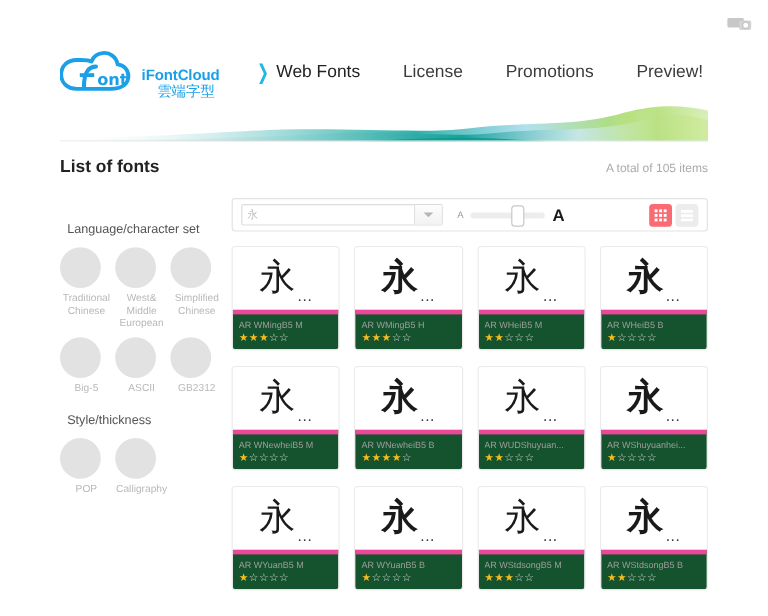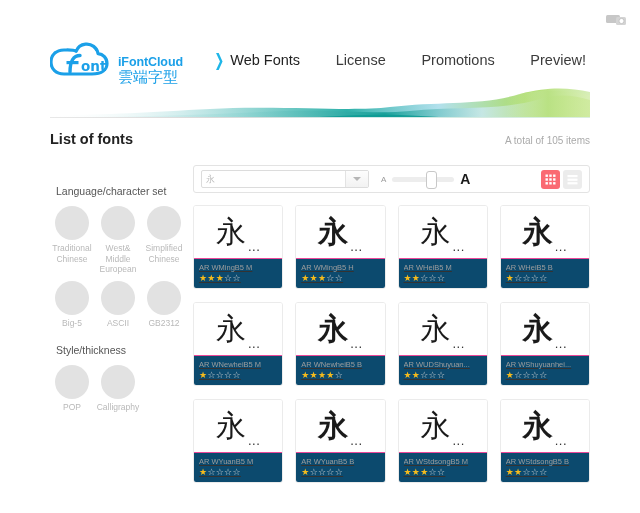--- a/index.html
+++ b/index.html
@@ -58,23 +58,24 @@
   }
   .logo-text .l1 {
     font-size: 12.5px;
     color: #1ba0e8;
     font-weight: 600;
     letter-spacing: -0.1px;
     display: block;
     margin-top: 20px;
   }
   .logo-text .l2 {
-    font-size: 15px;
+    font-size: 12px;
     color: #1ba0e8;
     display: block;
+    margin-left: 13px;
   }
 
   .nav {
     display: flex;
     align-items: center;
     flex: 1;
     justify-content: space-between;
     padding-left: 22px;
     padding-right: 4px;
   }
@@ -154,21 +155,20 @@
   }
   .facet-grid {
     display: grid;
     grid-template-columns: repeat(3, 1fr);
     gap: 4px 2px;
     margin-bottom: 6px;
   }
   .facet-cell {
     display: flex;
     flex-direction: column;
-    align-items: center;
     cursor: pointer;
   }
   .facet-blob {
     width: 34px;
     height: 34px;
     border-radius: 50%;
     background: #e2e2e2;
     margin-bottom: 3px;
   }
   .facet-label {
@@ -306,24 +306,23 @@
   .glyph.heavy { font-weight: bold; }
   .ellip {
     font-size: 13px;
     color: #333;
     align-self: flex-end;
     margin-bottom: 4px;
     margin-left: 2px;
     letter-spacing: 0.5px;
   }
   .card-meta {
-    background: #0c4a6e;
-    border-top: 1px solid #ec4899;
+    background: #14532d;
+    border-top: 4px solid #ec4899;
     padding: 4px 5px 5px 5px;
-    text-decoration: underline;
   }
   .card-name {
     font-size: 7.5px;
     color: #9d9d9d;
     white-space: nowrap;
     overflow: hidden;
     text-overflow: clip;
     margin-bottom: 2px;
   }
   .stars {

